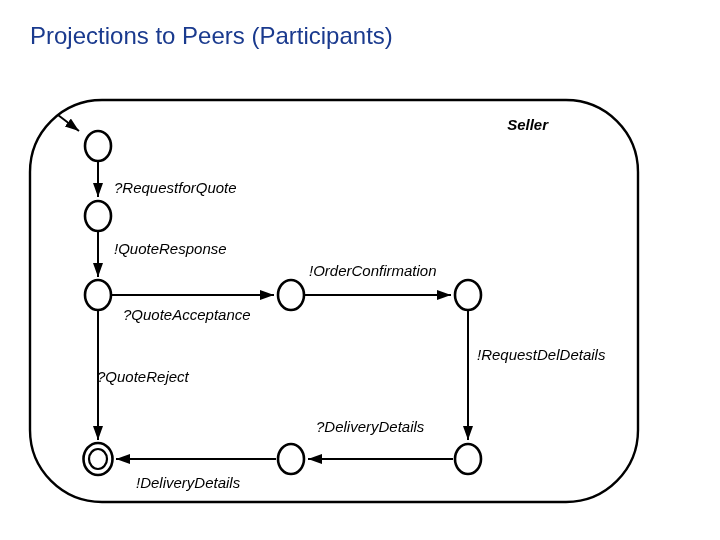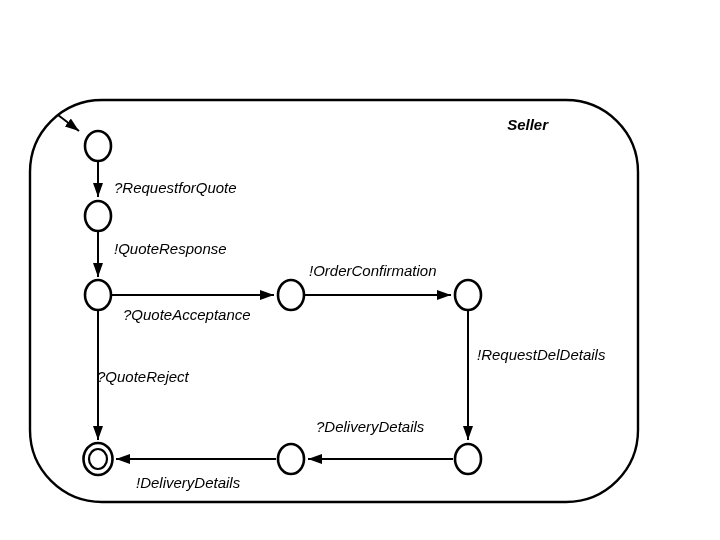--- a/index.html
+++ b/index.html
@@ -63,20 +63,21 @@
     font-weight: bold;
     font-size: 15px;
     fill: #000000;
   }
 </style>
 </head>
 <body>
 
 <div class="slide">
 
+  <div class="slide-title">Projections to Peers (Participants)</div>
 
   <svg class="diagram" width="720" height="540" viewBox="0 0 720 540">
 
     <defs>
       <marker id="arrow" markerUnits="userSpaceOnUse" markerWidth="16" markerHeight="12" refX="14" refY="5" orient="auto">
         <path d="M0,0 L14,5 L0,10 Z" fill="#000000"></path>
       </marker>
     </defs>
 
     <rect class="pool" x="30" y="100" width="608" height="402" rx="72" ry="72"></rect>

